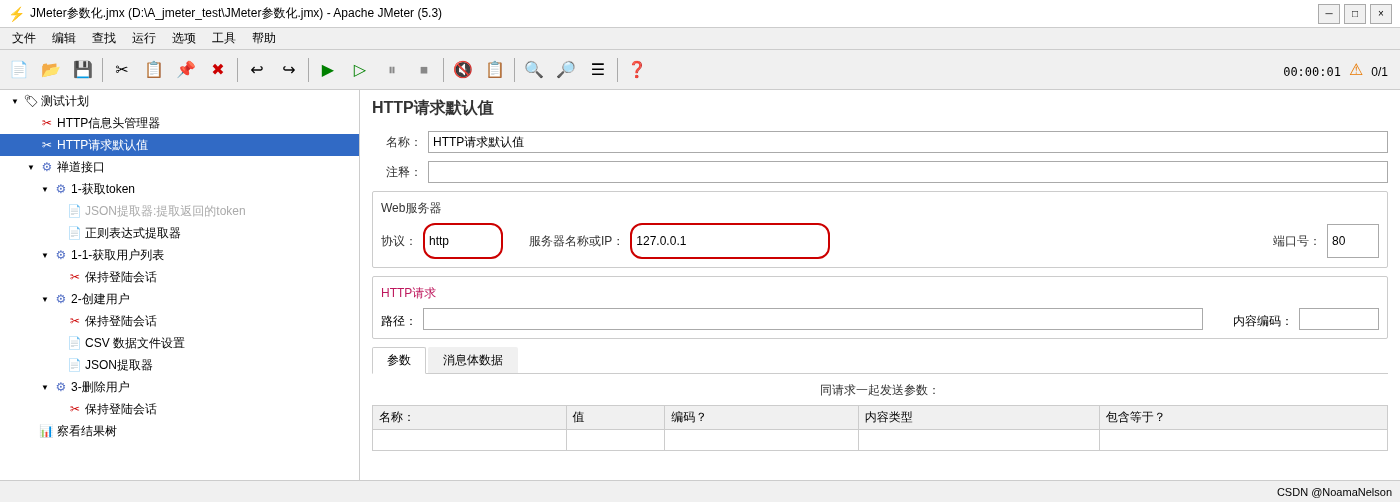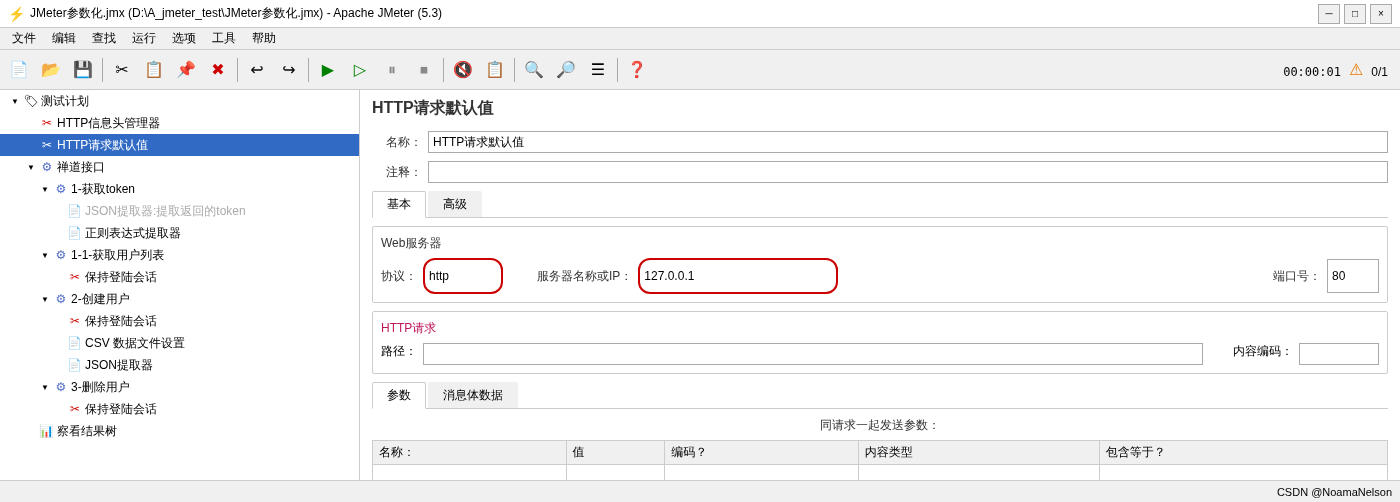--- a/index.html
+++ b/index.html
@@ -287,21 +287,21 @@
       margin-bottom: 8px;
       border-radius: 2px;
     }
     .http-request-title {
       font-size: 12px;
       color: #be185d;
       margin-bottom: 6px;
     }
     .path-row {
       display: flex;
-      align-items: flex-start;
+      align-items: flex-end;
       gap: 6px;
     }
     .path-label {
       font-size: 12px;
       white-space: nowrap;
     }
     .path-input {
       flex: 1;
       height: 22px;
       border: 1px solid #aaa;
@@ -537,33 +537,29 @@
     <div class="form-row">
       <span class="form-label">名称：</span>
       <input type="text" class="form-input" value="HTTP请求默认值" style="">
     </div>
 
     <div class="form-row">
       <span class="form-label">注释：</span>
       <input type="text" class="form-input" value="" style="">
     </div>
 
-    <div class="tab-bar">
-      <div class="tab active">基本</div>
-      <div class="tab">高级</div>
-    </div>
 
     <div class="web-server-section">
       <div class="web-server-title">Web服务器</div>
       <div class="server-row">
         <span class="server-label">协议：</span>
         <div style="position:relative;display:inline-flex;align-items:center;">
           <input type="text" class="server-input-sm protocol-input" value="http" style="border: 2px solid rgb(204, 0, 0); border-radius: 12px;">
         </div>
-        <span class="server-label" style="margin-left:28px;">服务器名称或IP：</span>
+        <span class="server-label" style="margin-left:20px;">服务器名称或IP：</span>
         <div style="position:relative;display:inline-flex;align-items:center;">
           <input type="text" class="server-input-sm host-input" value="127.0.0.1" style="width: 200px; border: 2px solid rgb(204, 0, 0); border-radius: 12px;">
         </div>
         <span class="server-label" style="margin-left:auto;padding-left:20px;">端口号：</span>
         <input type="text" class="server-input-sm port-input" value="80" style="width: 52px;">
       </div>
     </div>
 
     <div class="http-request-section">
       <div class="http-request-title">HTTP请求</div>

